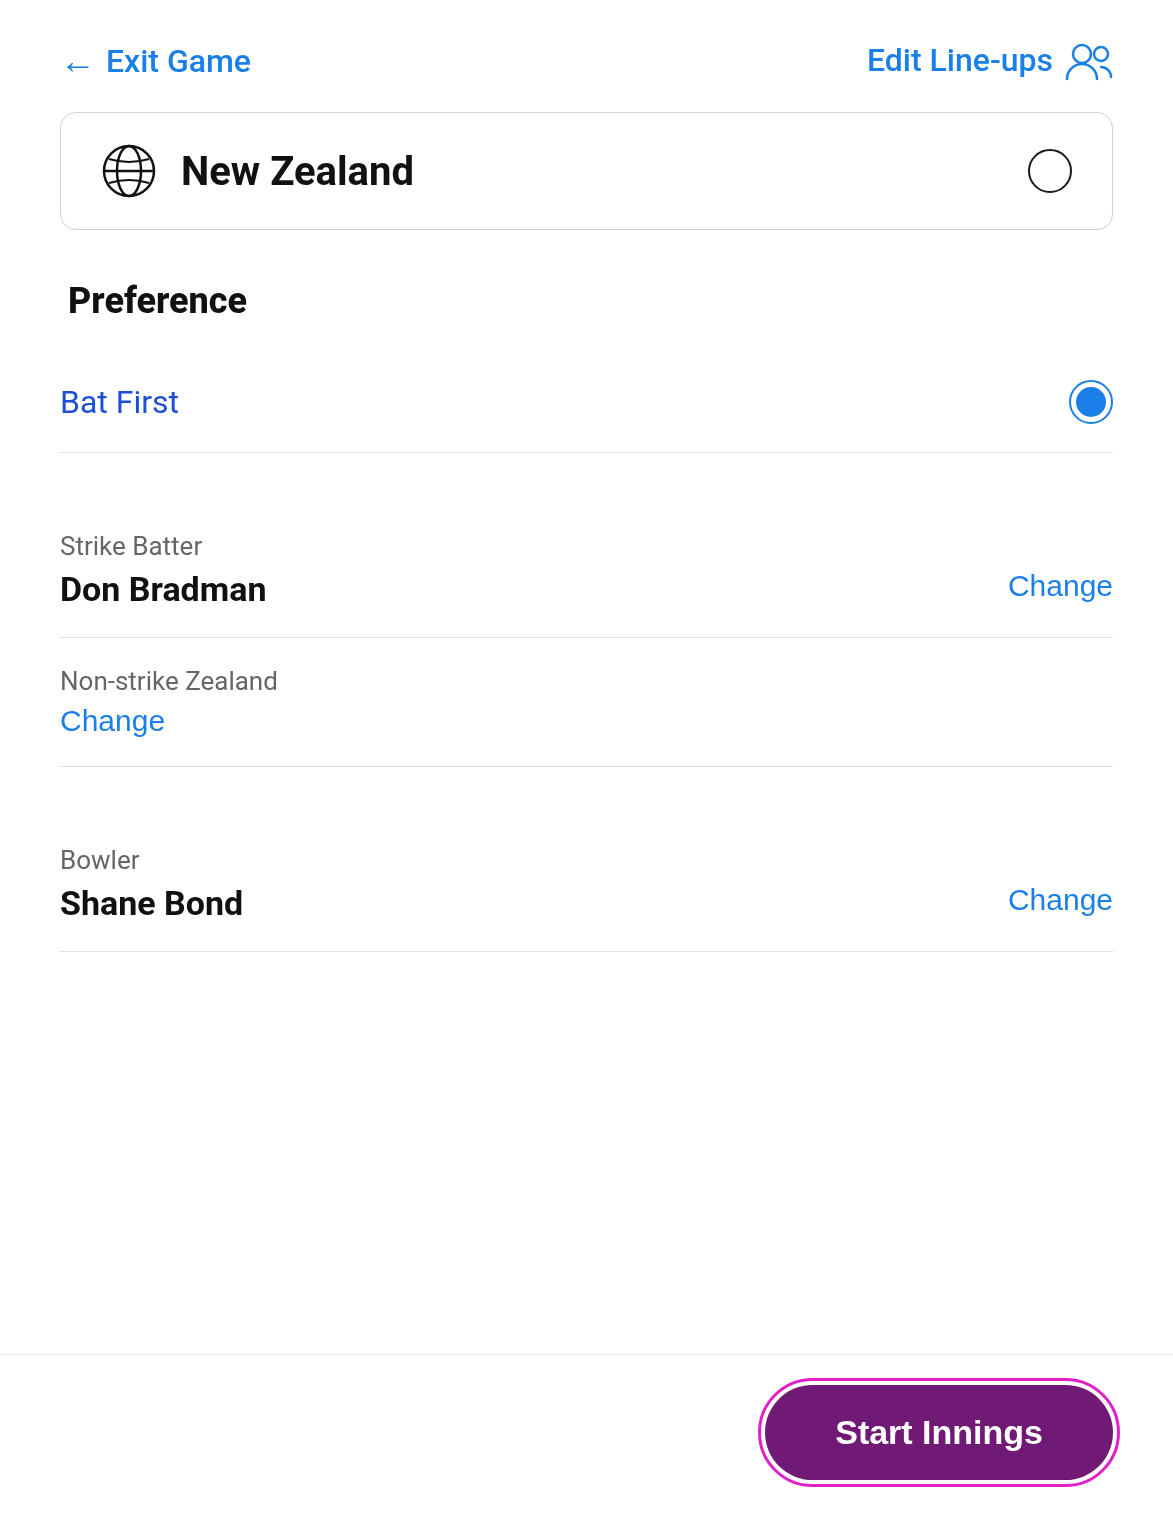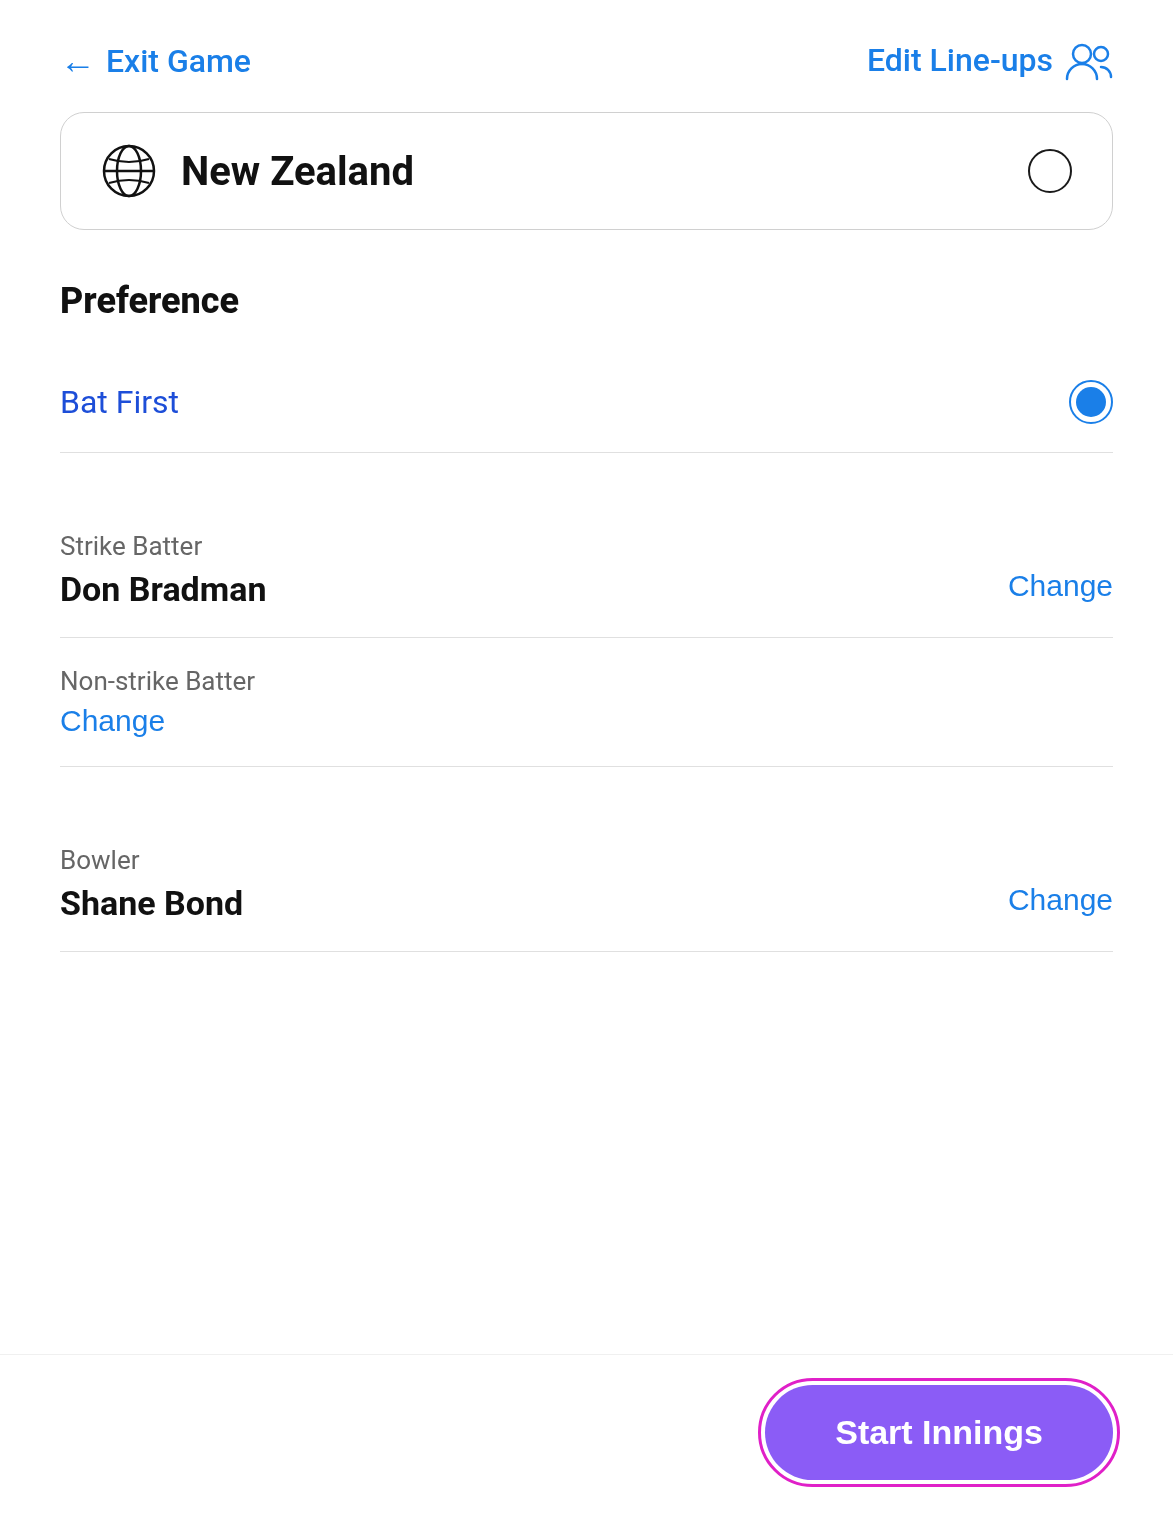--- a/index.html
+++ b/index.html
@@ -52,21 +52,21 @@
 
     .people-icon {
       width: 48px;
       height: 40px;
     }
 
     
     .team-card {
       margin: 0 60px 50px 60px;
       border: 1.5px solid #d0d0d0;
-      border-radius: 24px;
+      border-radius: 16px;
       padding: 30px 40px;
       display: flex;
       align-items: center;
       justify-content: space-between;
     }
 
     .team-card-left {
       display: flex;
       align-items: center;
       gap: 24px;
@@ -95,20 +95,21 @@
     
     .content {
       padding: 0 60px;
     }
 
     .section-title {
       font-size: 36px;
       font-weight: 800;
       color: #111111;
       margin-bottom: 30px;
+      margin-left: 8px;
     }
 
     
     .preference-section {
       margin-bottom: 50px;
     }
 
     .preference-option {
       display: flex;
       align-items: center;
@@ -192,21 +193,21 @@
       left: 0;
       width: 1173px;
       background: #ffffff;
       padding: 30px 60px 40px 60px;
       display: flex;
       justify-content: flex-end;
       border-top: 1px solid #f0f0f0;
     }
 
     .start-innings-btn {
-      background: #8b5cf6;
+      background: #701a75;
       color: #ffffff;
       font-size: 34px;
       font-weight: 600;
       border: none;
       border-radius: 50px;
       padding: 28px 70px;
       cursor: pointer;
       outline: 3px solid #e020c8;
       outline-offset: 4px;
     }
@@ -261,21 +262,21 @@
 
     <div class="player-row">
       <div class="player-role">Strike Batter</div>
       <div class="player-info">
         <span class="player-name">Don Bradman</span>
         <button class="change-btn">Change</button>
       </div>
     </div>
 
     <div class="player-row">
-      <div class="player-role">Non-strike Batter</div>
+      <div class="player-role">Non-strike Zealand</div>
       <div class="player-info">
         <button class="change-btn">Change</button>
       </div>
     </div>
   </div>
 
   <div class="player-section">
 
     <div class="player-row">
       <div class="player-role">Bowler</div>

